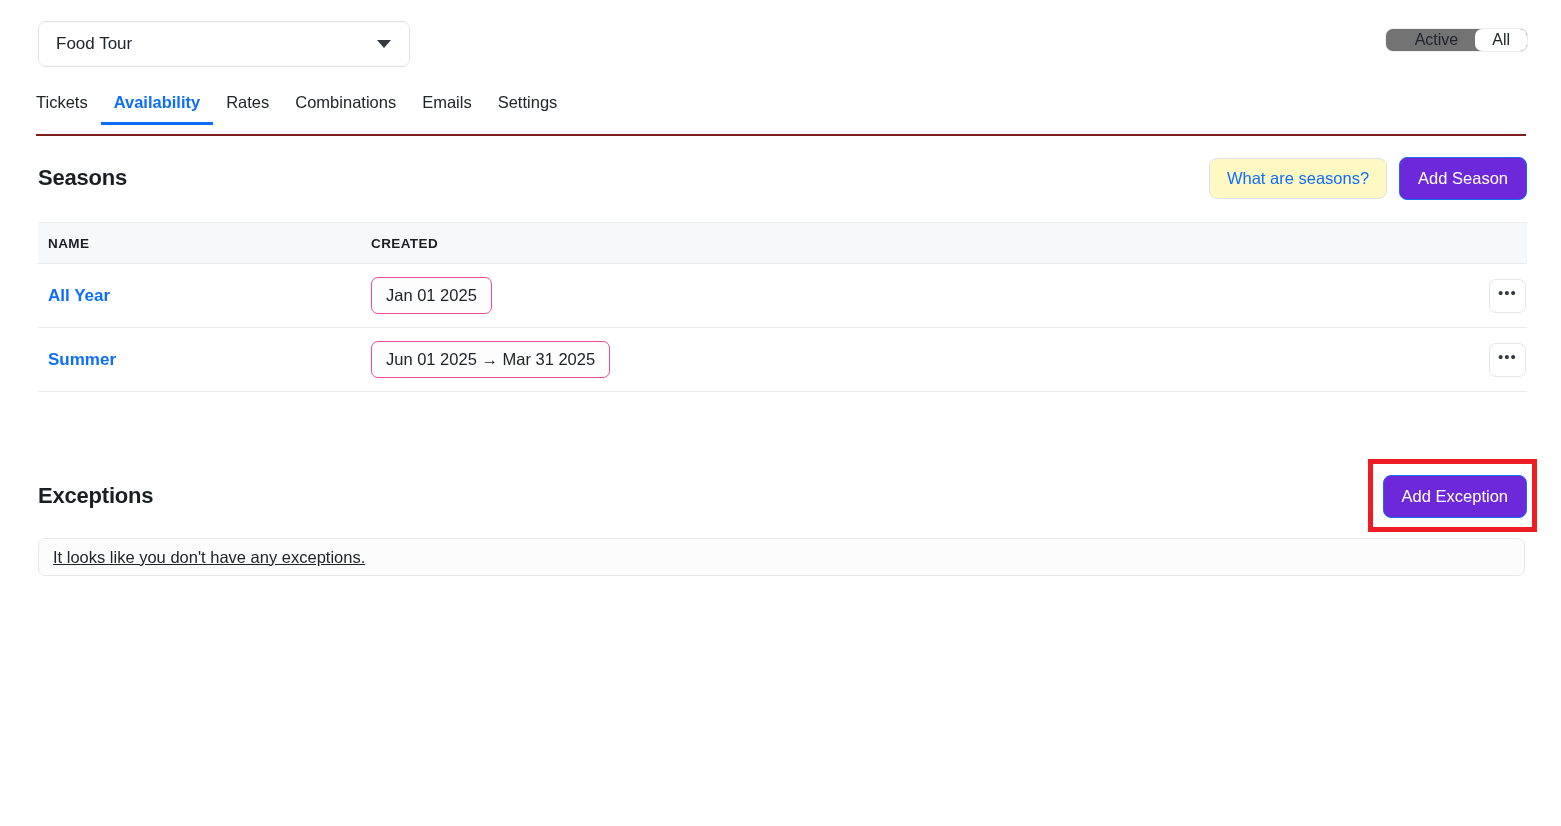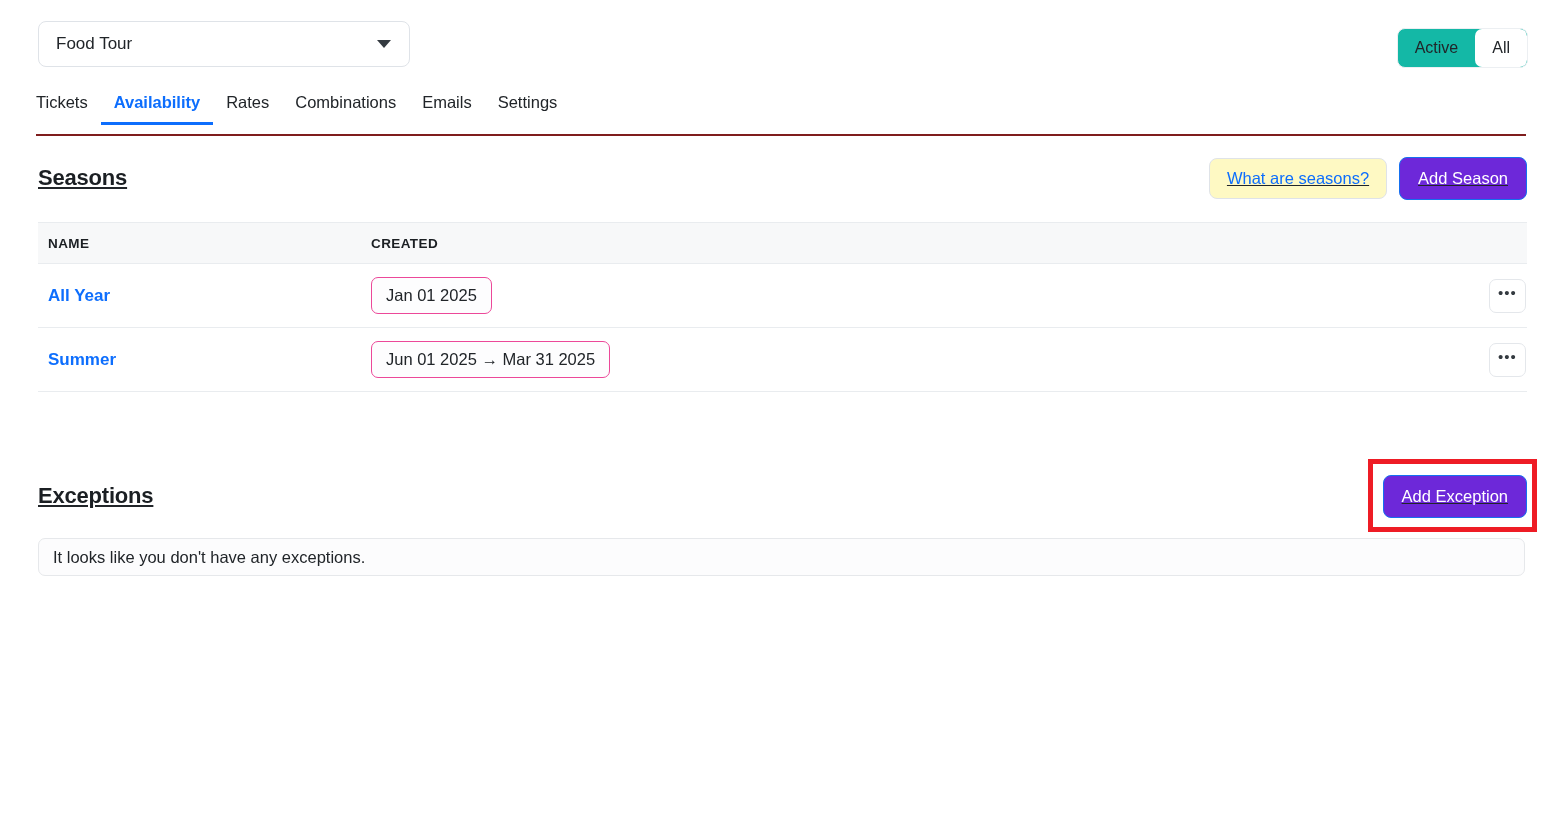--- a/index.html
+++ b/index.html
@@ -49,28 +49,29 @@
     border-left: 7px solid transparent;
     border-right: 7px solid transparent;
     border-top: 8px solid #343a40;
     margin-right: 4px;
   }
 
   .filter-toggle {
     position: absolute;
     right: 33px;
     top: 28px;
-    height: 40px;
+    height: 24px;
     display: flex;
     align-items: stretch;
-    background: #14b8a6;
+    background: #737373;
     border-radius: 8px;
     overflow: hidden;
     border: 1px solid #eceff2;
     box-sizing: border-box;
+    padding-left: 12px;
   }
   .filter-toggle .seg {
     display: flex;
     align-items: center;
     padding: 0 17px;
     font-size: 16px;
     color: #212529;
     cursor: pointer;
     background: transparent;
     border: none;
@@ -118,21 +119,20 @@
   }
 
   
   .section-head {
     position: absolute;
     left: 38px;
     width: 1489px;
     display: flex;
     align-items: center;
     justify-content: space-between;
-    text-decoration: underline;
   }
   #seasons-head { top: 158px; height: 40px; }
   #exceptions-head { top: 476px; height: 40px; }
 
   .section-title {
     font-size: 22px;
     font-weight: bold;
     color: #1b1f23;
     letter-spacing: -0.2px;
   }
@@ -243,20 +243,21 @@
     height: 38px;
     box-sizing: border-box;
     border: 1px solid #e6e8eb;
     border-radius: 7px;
     background: #fcfcfd;
     display: flex;
     align-items: center;
     padding-left: 14px;
     font-size: 16.5px;
     color: #212529;
+    text-decoration: underline;
   }
 
   
   .highlight-box {
     position: absolute;
     left: 1368px;
     top: 459px;
     width: 169px;
     height: 73px;
     box-sizing: border-box;

